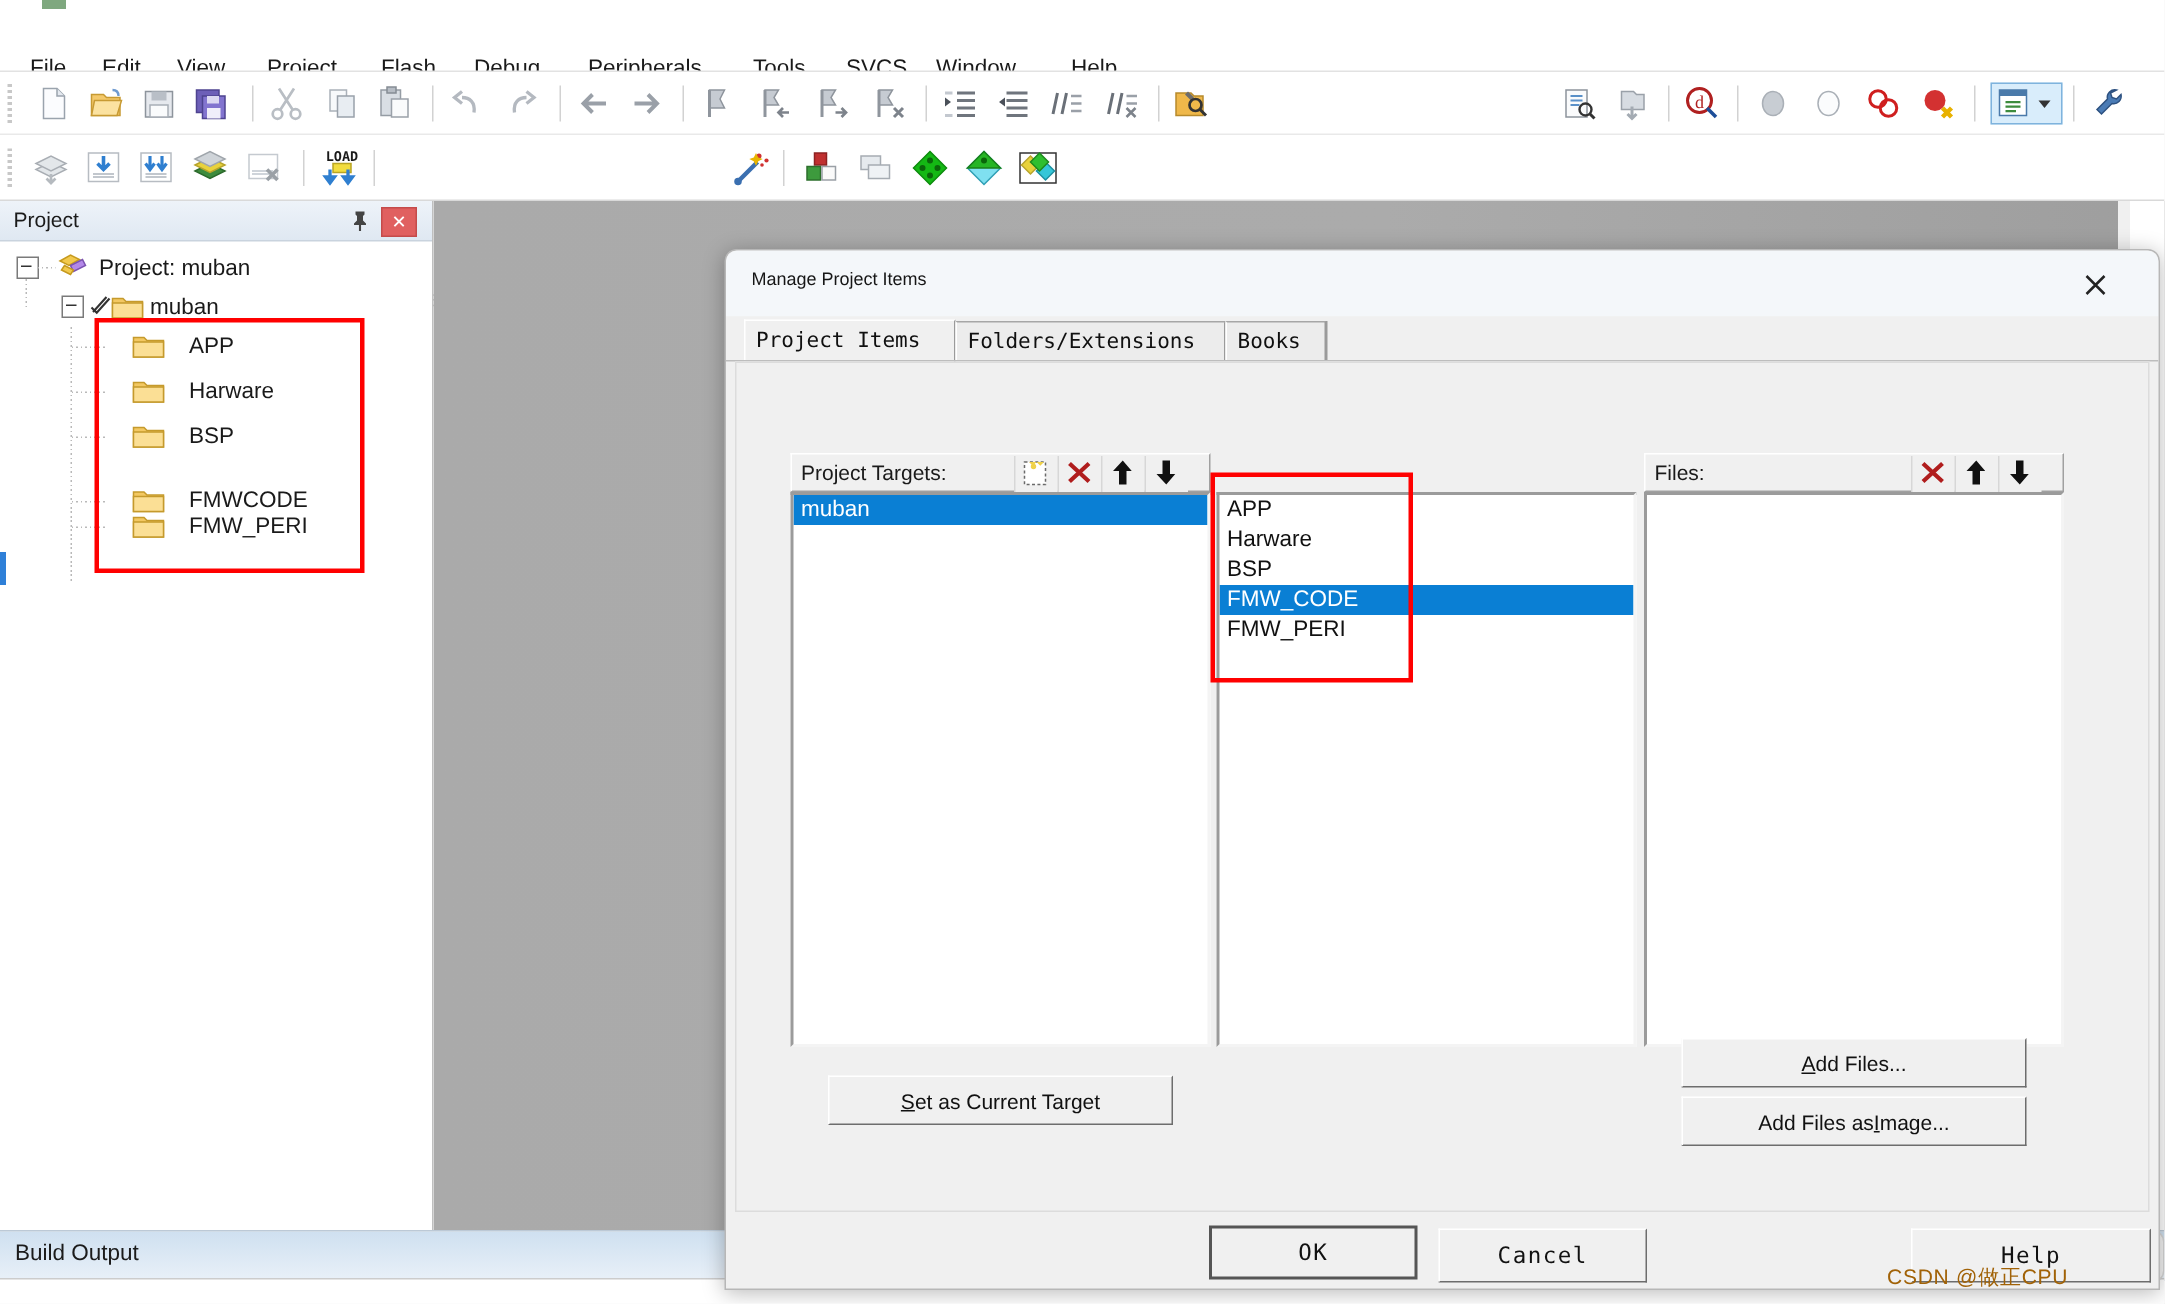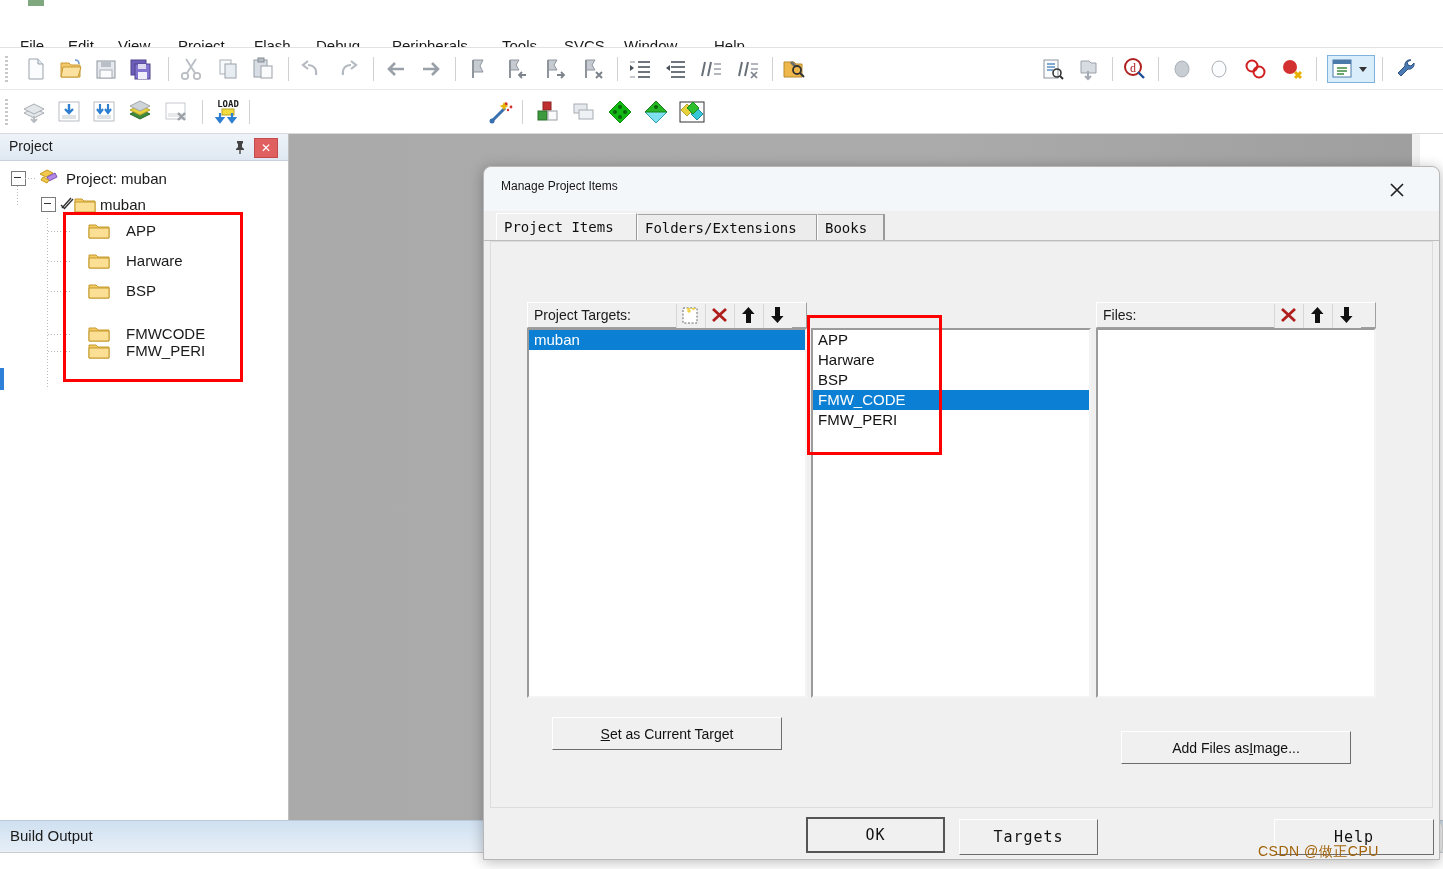--- a/index.html
+++ b/index.html
@@ -674,27 +674,30 @@
         <svg width="27" height="22" viewBox="0 0 27 22">
             <path d="M13.5 19l6-7h-3.5V3h-5v9H7z" fill="#111"></path>
           </svg></div>
     </div>
     <div class="listbox" style="left:605px;top:86px;width:280px;height:370px;"></div>
 
     <div class="dbtn" style="left:61px;top:475px;width:230px;height:33px;line-height:33px;">
       <span class="u">S</span><span>et as Current Target</span>
     </div>
 
+    <div class="dbtn" style="left:630px;top:450px;width:230px;height:33px;line-height:33px;">
+      <span class="u">A</span><span>dd Files...</span>
+    </div>
 
     <div class="dbtn" style="left:630px;top:489px;width:230px;height:33px;line-height:33px;">
       <span>Add Files as </span><span class="u">I</span><span>mage...</span>
     </div>
 
   </div>
 
   <div class="dbtn mono def" style="left:322px;top:650px;width:139px;height:36px;line-height:32px;">OK</div>
-  <div class="dbtn mono" style="left:475px;top:652px;width:139px;height:36px;line-height:34px;">Targets</div>
+  <div class="dbtn mono" style="left:475px;top:652px;width:139px;height:36px;line-height:34px;">Cancel</div>
   <div class="dbtn mono" style="left:790px;top:652px;width:160px;height:36px;line-height:34px;">Help</div>
 </div>
 
 <div class="redbox" style="left:807px;top:315px;width:135px;height:140px;"></div>
 
 <div class="abs" id="watermark">CSDN @做正CPU</div>
 
 </body></html>

